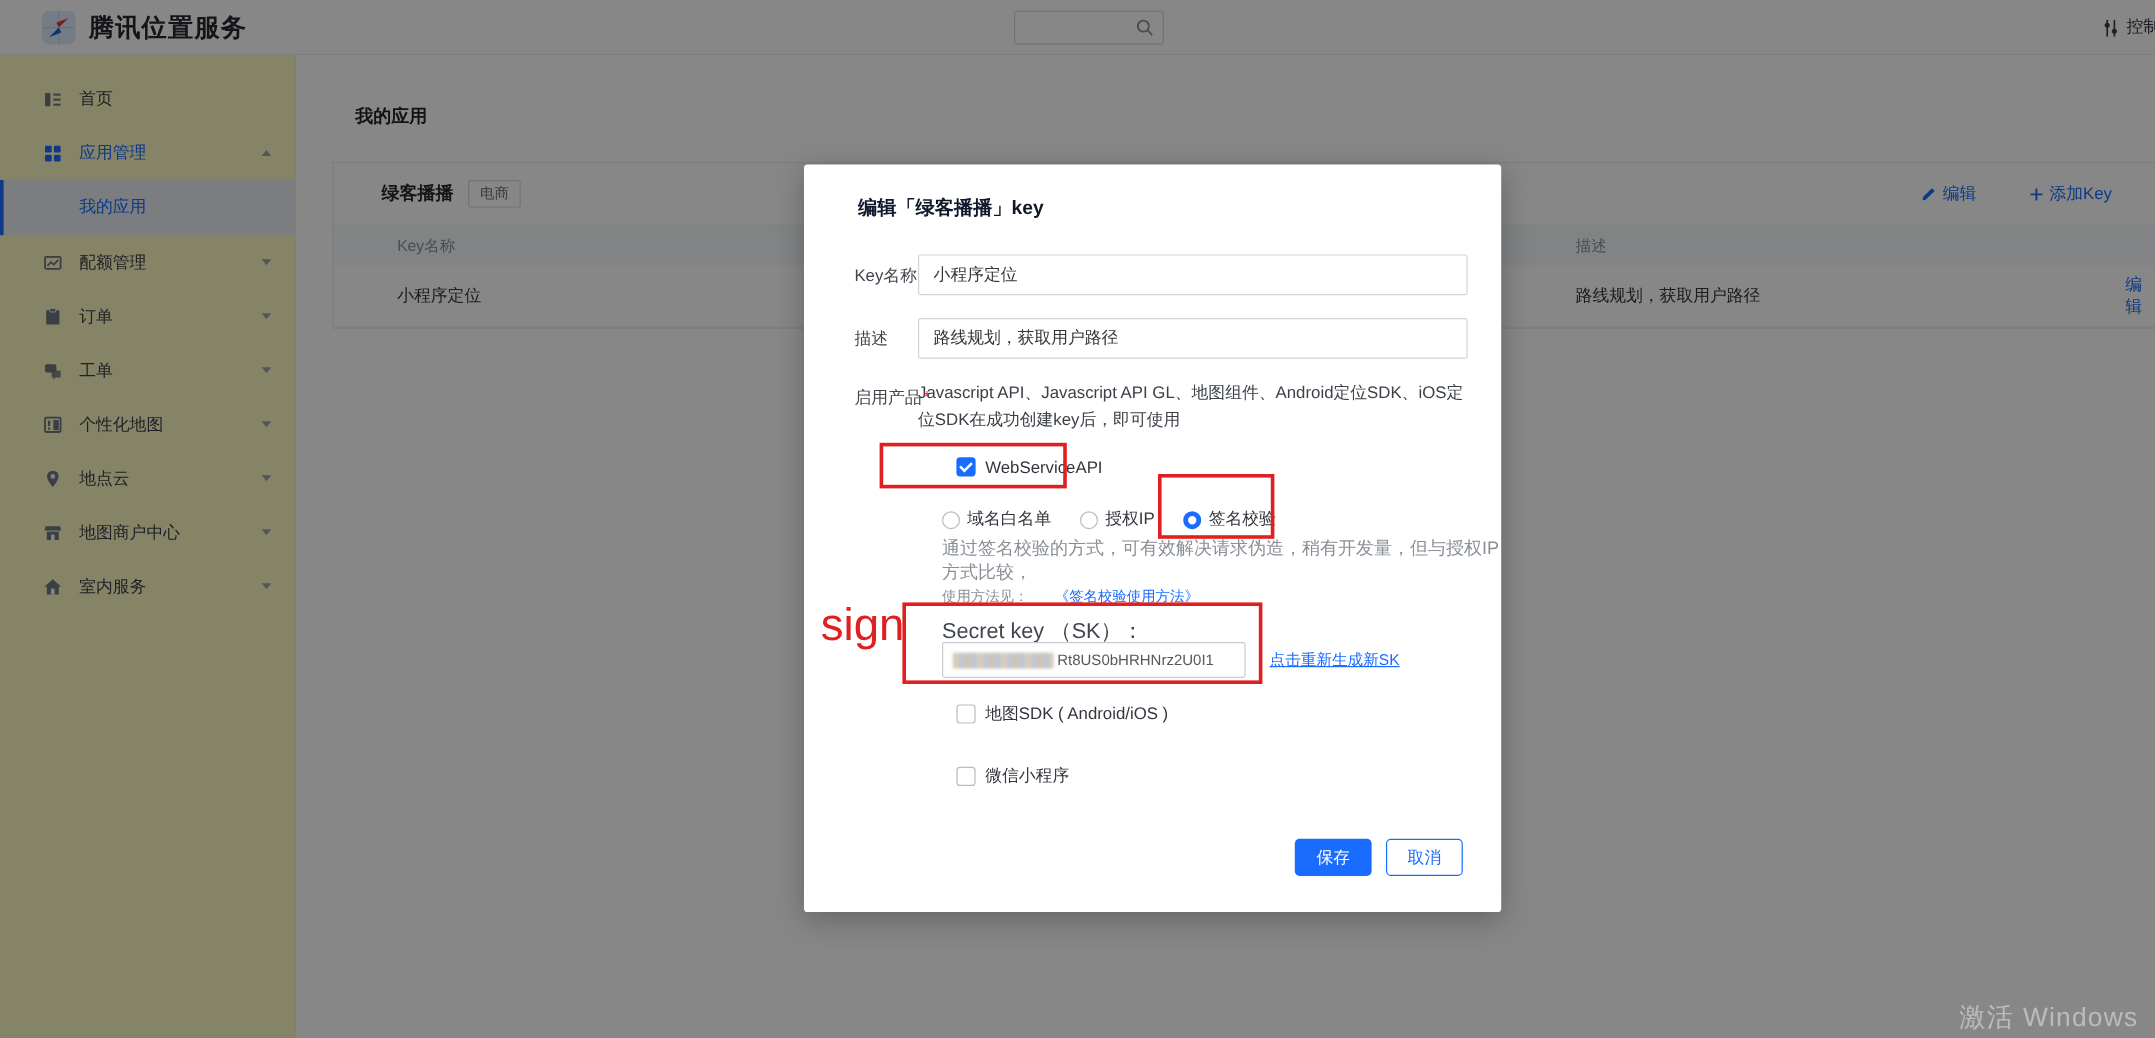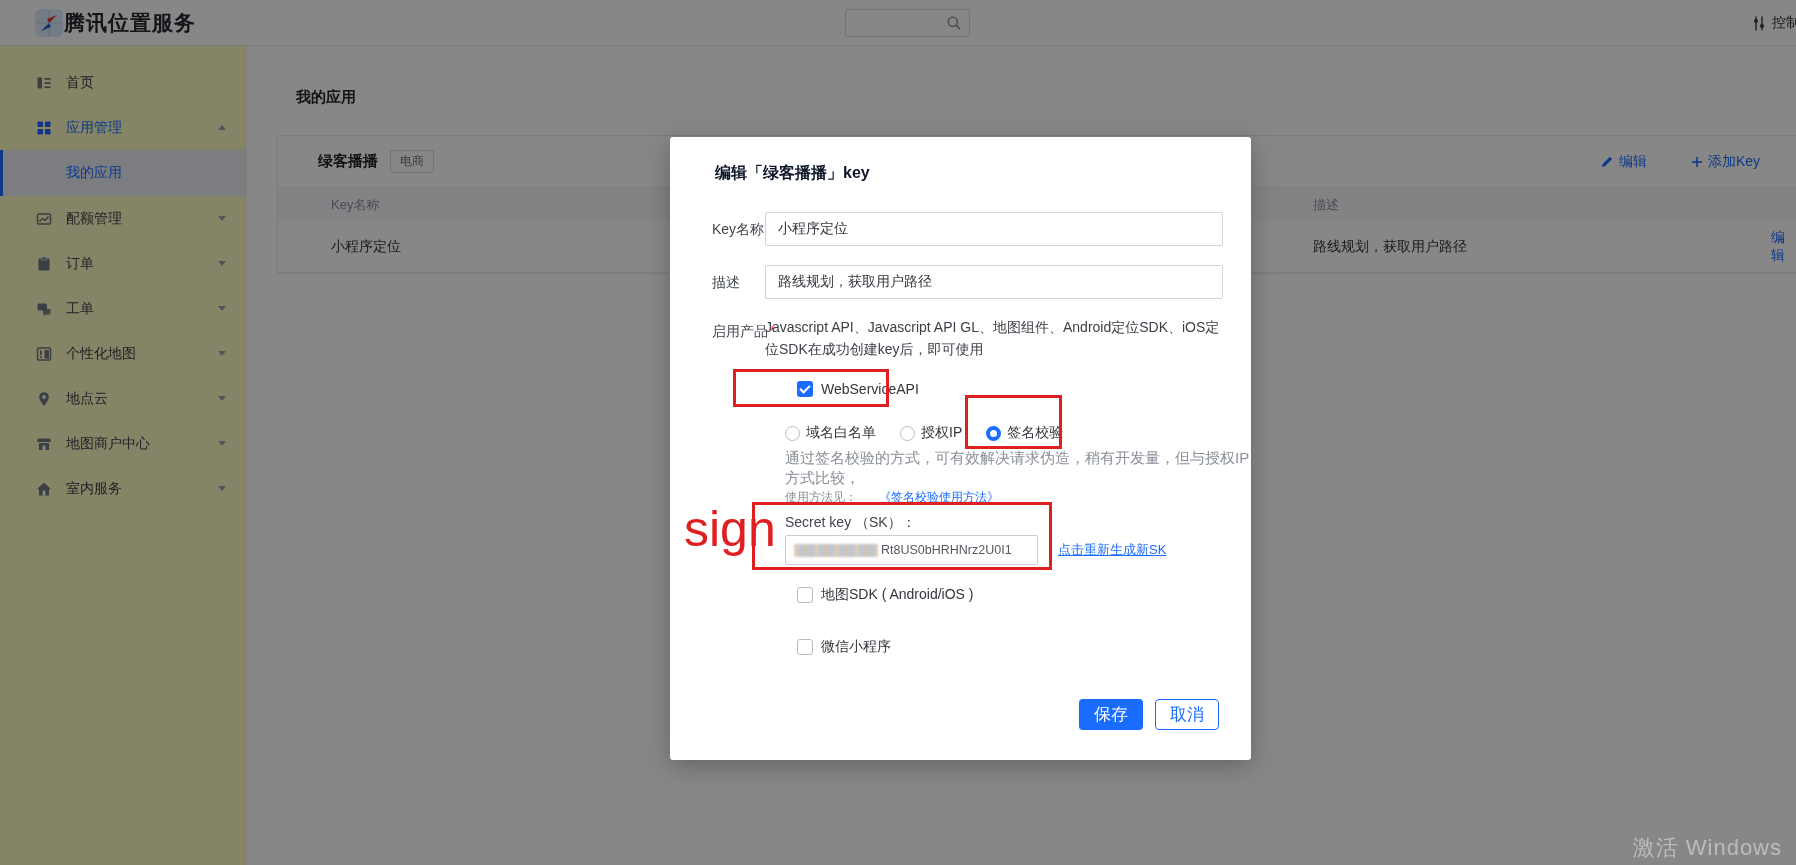--- a/index.html
+++ b/index.html
@@ -2,21 +2,21 @@
 <html style="--accent: #1a6cff; --ann: #e02020;"><head>
 <meta charset="utf-8">
 <style>
   :root{ --accent:#1a6cff; --ann:#e02020; }
   *{margin:0;padding:0;box-sizing:border-box;}
   body{font-family:"Liberation Sans","DejaVu Sans",sans-serif;background:#888;}
   .screen{position:relative;width:1796px;height:865px;overflow:hidden;background:#fff;}
 
   
   .navbar{position:absolute;left:0;top:0;width:1796px;height:46px;background:#fff;border-bottom:1px solid #ececec;}
-  .brand{position:absolute;left:34px;top:0;height:46px;display:flex;align-items:center;}
+  .brand{position:absolute;left:34px;top:0;height:46px;display:flex;align-items:center;gap:10px;}
   .brand-name{font-size:21px;font-weight:bold;color:#24282e;letter-spacing:1px;}
   .nav-items{position:absolute;left:266px;top:0;height:46px;display:flex;align-items:center;gap:40px;}
   .nav-item{display:flex;align-items:center;font-size:14px;color:#33363c;cursor:pointer;}
   .ncaret{width:0;height:0;border-left:4px solid transparent;border-right:4px solid transparent;border-top:5px solid #b3b6bb;margin-left:6px;}
   .search-box{position:absolute;left:845px;top:9px;width:125px;height:28px;border:1px solid #d8dade;border-radius:2px;display:flex;align-items:center;background:#fff;}
   .search-box input{flex:1;border:none;outline:none;height:24px;padding:0 6px;font-size:13px;min-width:0;background:transparent;}
   .search-ico{margin-right:7px;display:flex;}
   .console-link{position:absolute;left:1752px;top:0;height:46px;display:flex;align-items:center;gap:6px;font-size:14px;color:#33363c;white-space:nowrap;}
 
   
@@ -63,37 +63,37 @@
   .cb.checked::after{content:"";position:absolute;left:5px;top:2px;width:4px;height:8px;border:solid #fff;border-width:0 2px 2px 0;transform:rotate(45deg);}
   .cb.empty{border:1px solid #b8bcc2;background:#fff;}
   .radio-row{position:absolute;left:115px;top:287px;display:flex;gap:24px;align-items:center;}
   .radio-opt{display:flex;align-items:center;gap:6px;font-size:14px;color:#33363c;cursor:pointer;}
   .radio{width:15px;height:15px;border-radius:50%;flex:0 0 15px;}
   .radio.sel{border:4.5px solid var(--accent);background:#fff;}
   .radio.un{border:1px solid #b8bcc2;background:#fff;}
   .sign-desc{position:absolute;left:115px;top:311px;font-size:15px;line-height:20px;color:#8a8f97;}
   .usage-row{position:absolute;left:115px;top:352px;font-size:12px;color:#8a8f97;}
   .usage-row a{color:var(--accent);text-decoration:none;margin-left:22px;}
-  .sk-label{position:absolute;left:115px;top:377px;font-size:14px;color:#41454c;}
+  .sk-label{position:absolute;left:115px;top:377px;font-size:18px;color:#41454c;}
   .sk-input{position:absolute;left:115px;top:398px;width:253px;height:30px;border:1px solid #c9ccd1;border-radius:2px;display:flex;align-items:center;padding:0 8px;font-size:12.5px;color:#55585e;background:#fff;overflow:hidden;white-space:nowrap;}
   .mosaic{display:inline-block;width:84px;height:13px;border-radius:1px;margin-right:3px;flex:0 0 84px;
           background:repeating-linear-gradient(90deg,#d8cbb9 0 5px,#c2c7cf 5px 10px,#cfc4b4 10px 15px,#bfc7d2 15px 20px);
           filter:blur(1.2px);}
   .regen-link{position:absolute;left:388px;top:404px;font-size:13px;color:var(--accent);text-decoration:underline;cursor:pointer;white-space:nowrap;}
   .btns{position:absolute;left:409px;top:562px;display:flex;gap:12px;}
-  .btn{width:64px;height:31px;border-radius:4px;font-size:17px;display:flex;align-items:center;justify-content:center;cursor:pointer;}
+  .btn{width:64px;height:31px;border-radius:4px;font-size:14px;display:flex;align-items:center;justify-content:center;cursor:pointer;}
   .btn-save{background:var(--accent);color:#fff;}
   .btn-cancel{background:#fff;color:var(--accent);border:1px solid var(--accent);}
 
   
   .ann{position:absolute;border:3px solid var(--ann);z-index:30;pointer-events:none;}
   .ann1{left:733px;top:369px;width:156px;height:38px;}
   .ann2{left:965px;top:395px;width:97px;height:54px;}
   .ann3{left:752px;top:502px;width:300px;height:68px;}
-  .sign-text{position:absolute;left:684px;top:500px;z-index:30;font-size:50px;color:var(--ann);}
+  .sign-text{position:absolute;left:684px;top:500px;z-index:30;font-size:38px;color:var(--ann);}
 </style>
 </head>
 <body>
 
 <div class="screen">
 
   <div class="navbar">
     <div class="brand">
       <span style="display:flex;">
         <svg width="30" height="30" viewBox="0 0 30 30">

